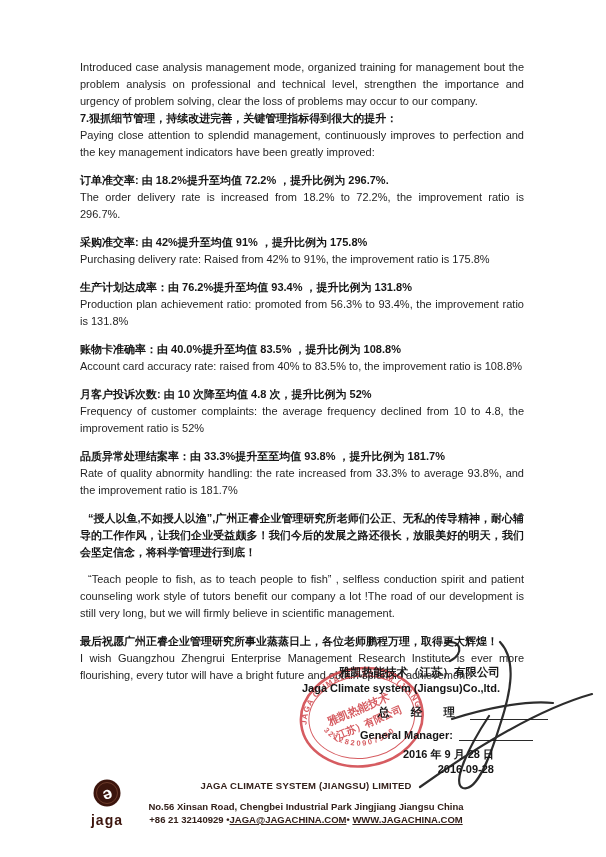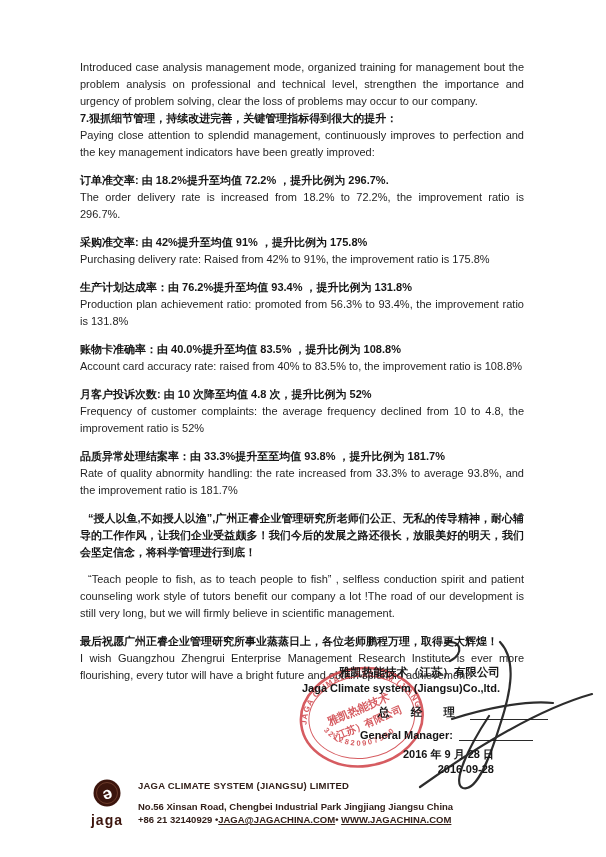--- a/index.html
+++ b/index.html
@@ -29,21 +29,21 @@
   .uline.w2{width:74px;}
   .date-zh{top:747px;right:112px;font-size:11px;font-weight:600;color:#141414;}
   .date-en{top:763px;right:112px;font-size:11px;font-weight:600;color:#141414;}
 
   .seal-svg{position:absolute;left:294px;top:660px;opacity:.85;transform:rotate(-7deg);}
   .sign-svg{position:absolute;left:393px;top:630px;opacity:.92;}
 
   
   .footer-logo{position:absolute;left:90px;top:778px;width:34px;text-align:center;}
   .logo-word{font-size:14px;font-weight:800;color:#3c150d;letter-spacing:1px;margin-top:0px;}
-  .footer-text{position:absolute;left:138px;top:780px;width:336px;text-align:left;color:#33201a;}
+  .footer-text{position:absolute;left:138px;top:780px;width:336px;text-align:center;color:#33201a;}
   .footer-line1{font-size:9.5px;font-weight:700;letter-spacing:.2px;}
   .footer-line2{font-size:9.5px;font-weight:600;margin-top:10px;}
   .footer-line3{font-size:9.5px;font-weight:600;margin-top:2px;}
   .footer-link{text-decoration:underline;font-weight:700;}
 </style>
 </head>
 <body>
 
 <div class="page">
 

